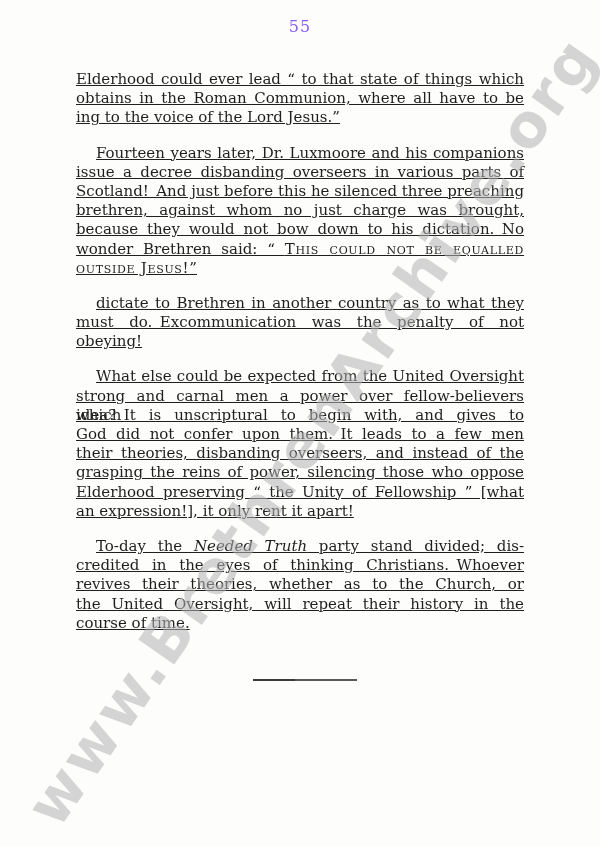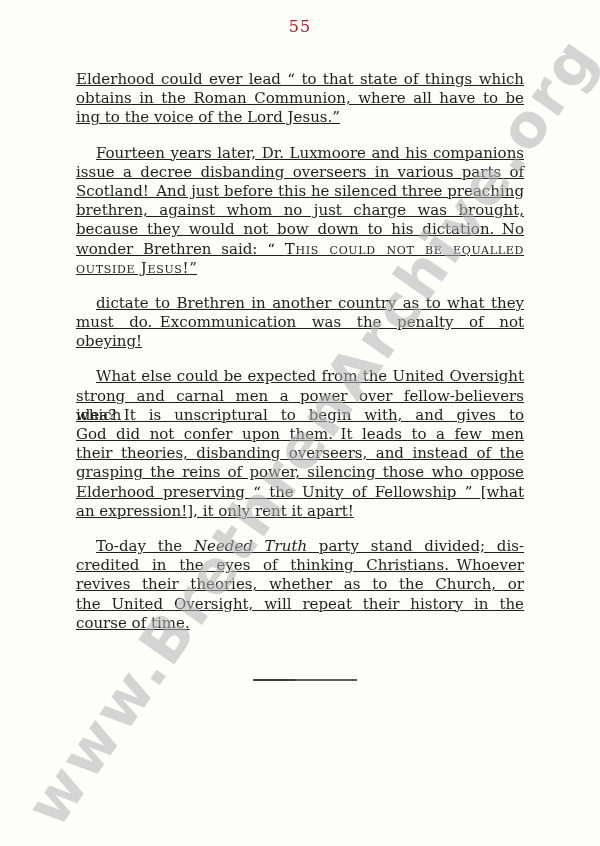--- a/index.html
+++ b/index.html
@@ -13,21 +13,21 @@
     color: #1f1f1f;
   }
   .page-number {
     position: absolute;
     top: 17px;
     left: 0;
     width: 100%;
     text-align: center;
     font-size: 16px;
     letter-spacing: 1px;
-    color: #b91c1c;
+    color: #8b5cf6;
   }
   .text-block {
     position: absolute;
     left: 60px;
     top: 54px;
     width: 480px;
     font-size: 15px;
     line-height: 19.2px;
     text-align: justify;
   }

